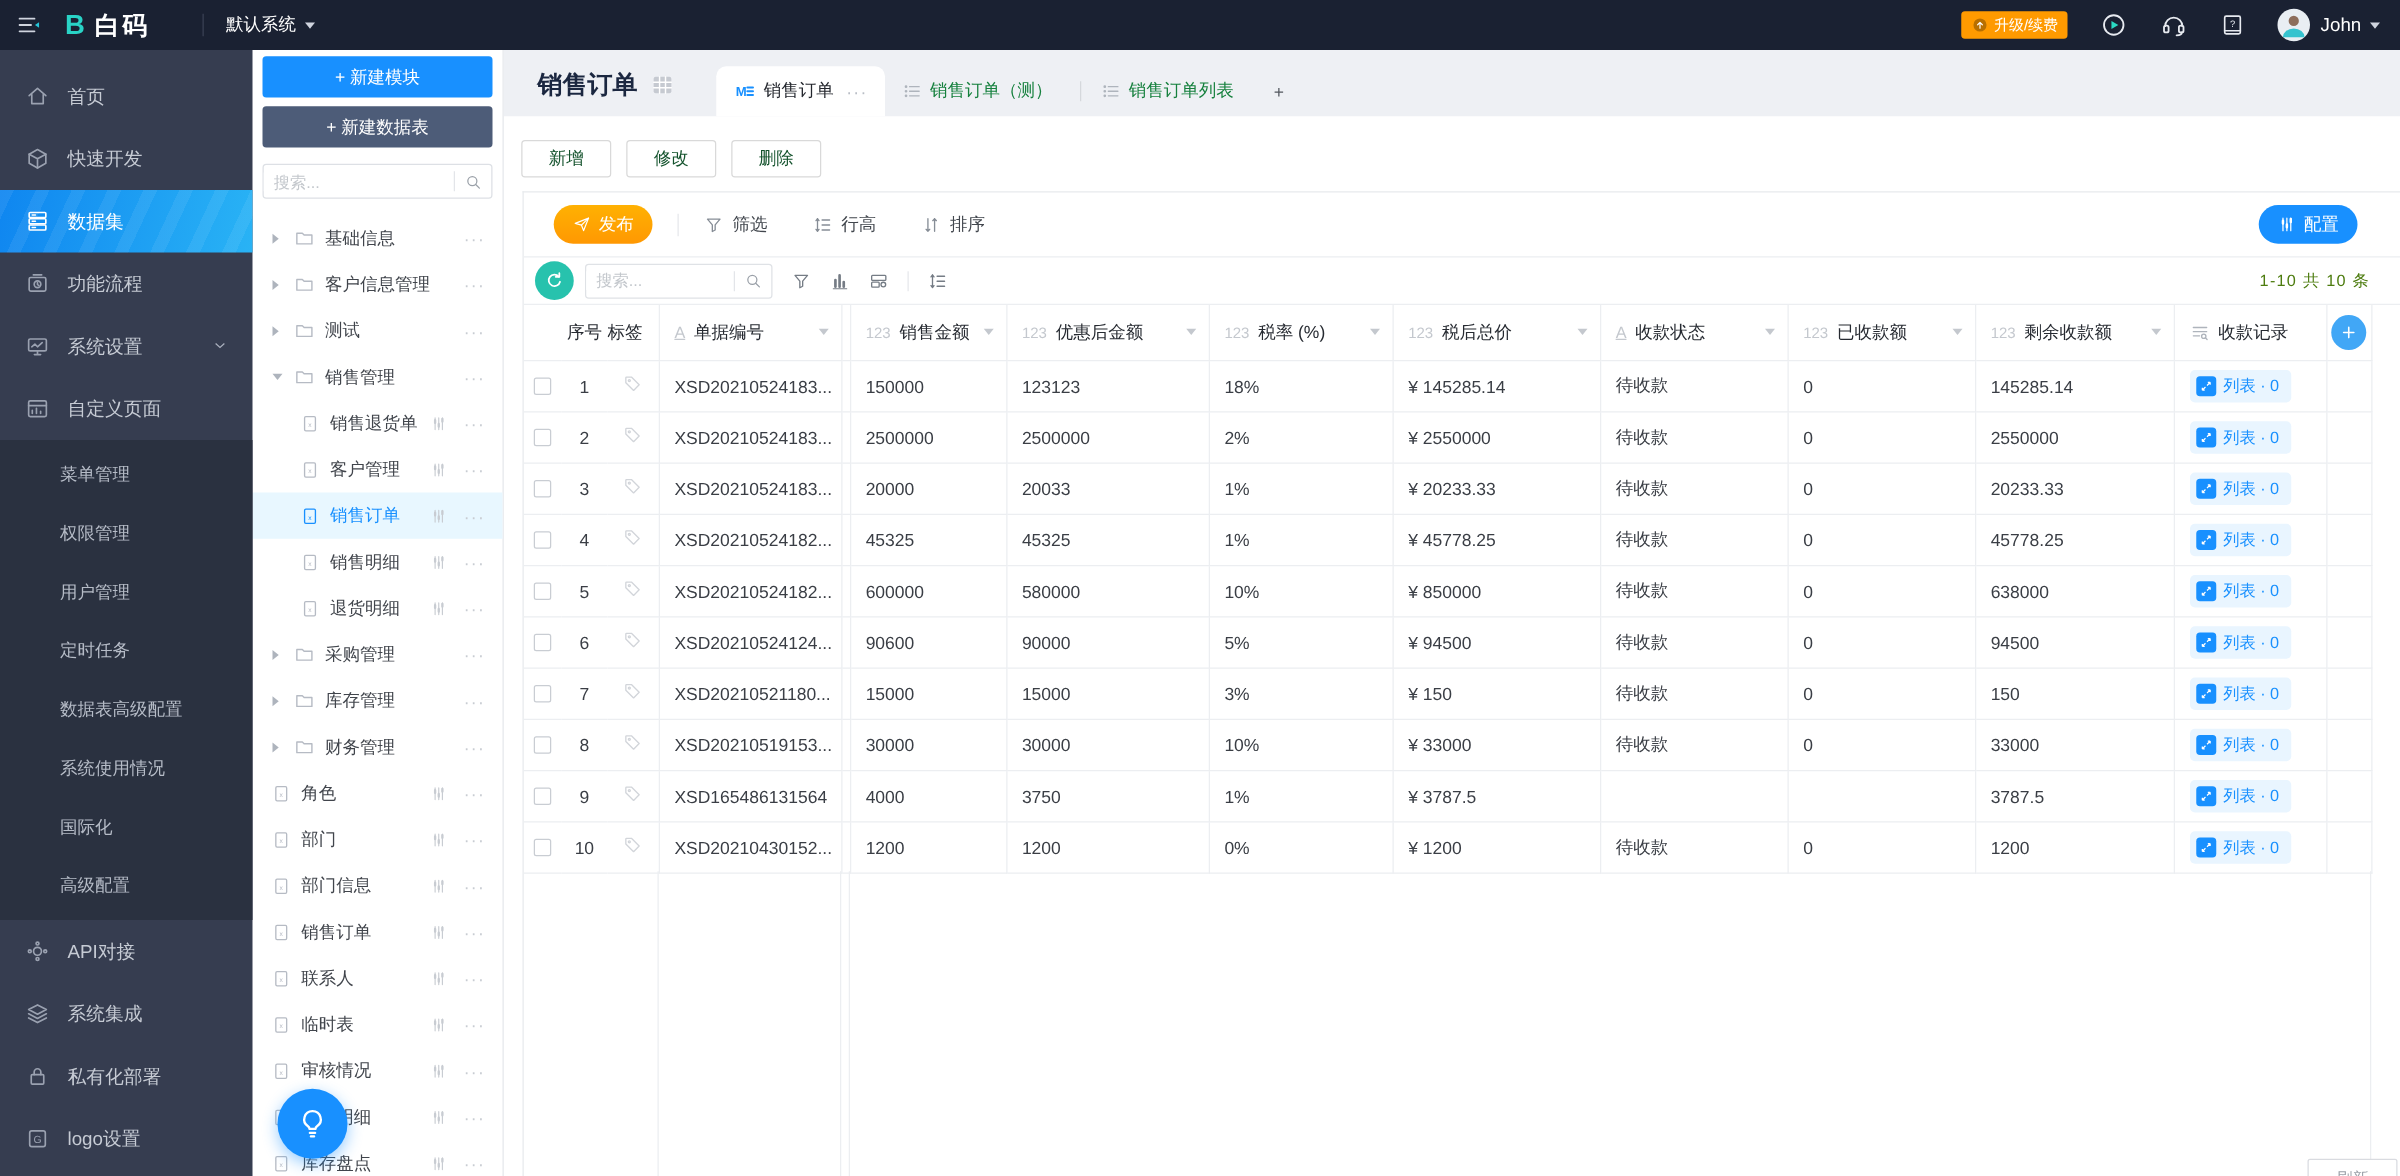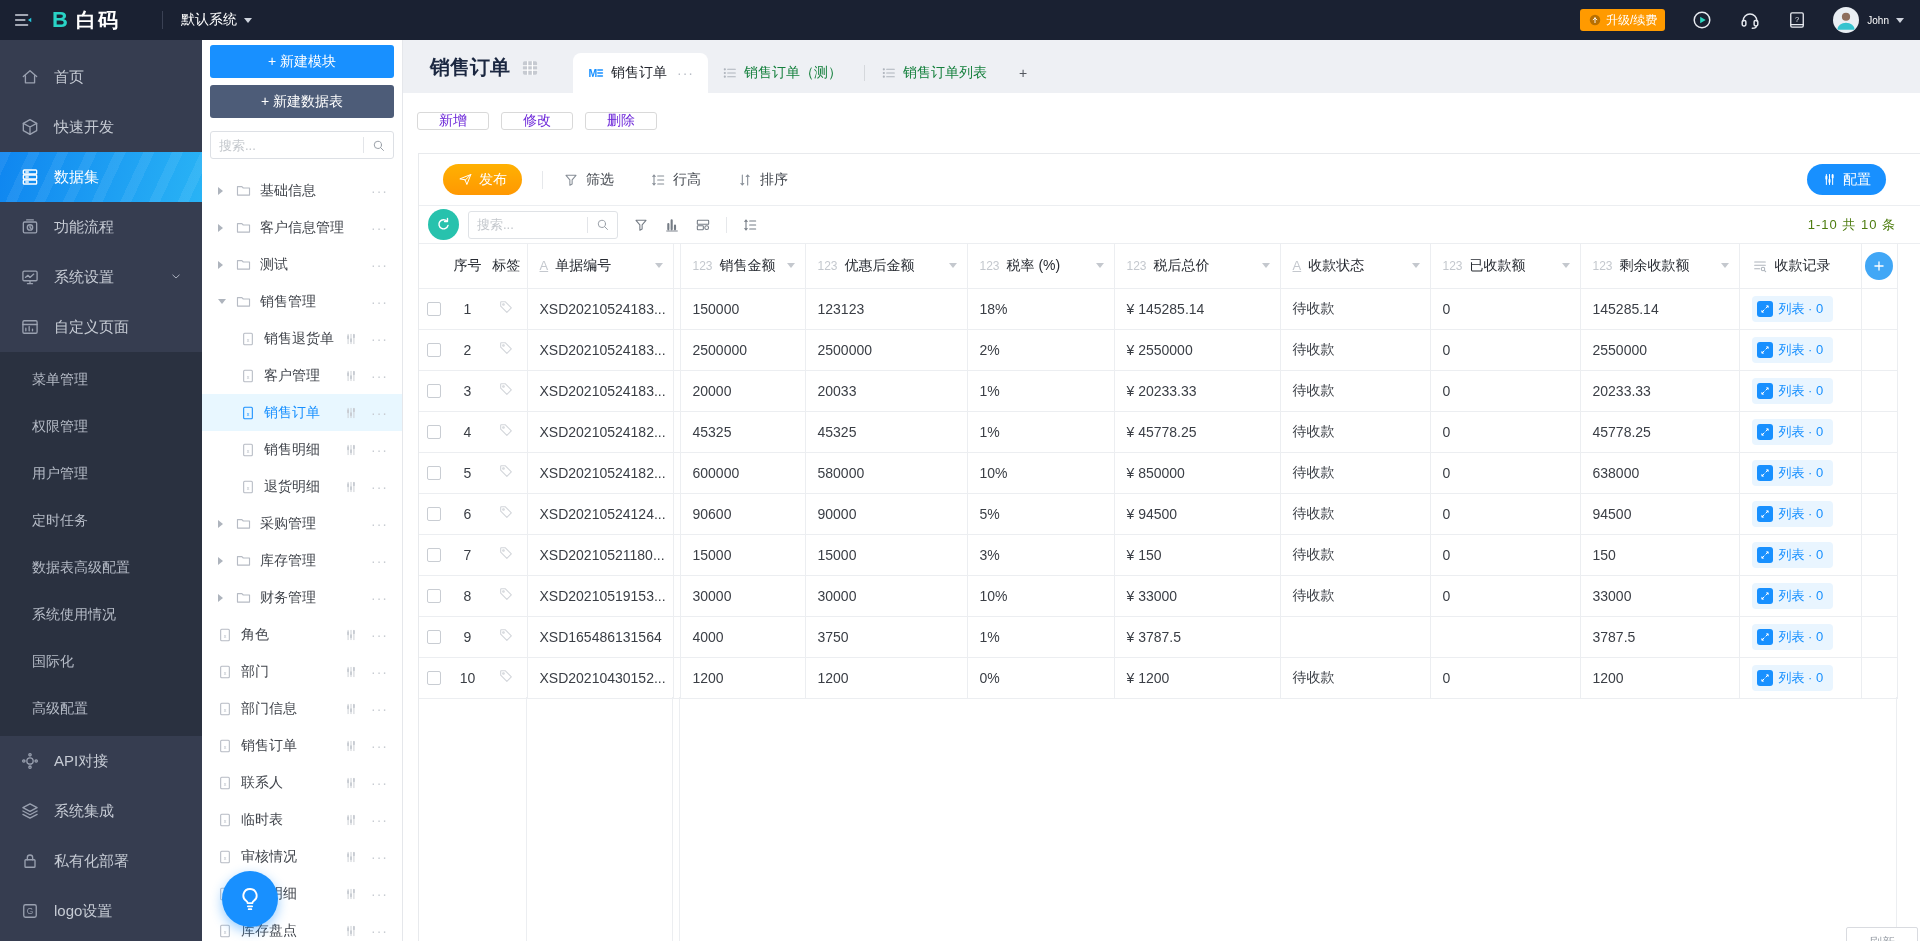--- a/index.html
+++ b/index.html
@@ -16,33 +16,33 @@
 .logo-b{color:#29d3c6;font-weight:800;font-size:22px;line-height:1}
 .logo-txt{color:#fff;font-weight:700;font-size:20px;margin-left:8px;letter-spacing:2px}
 .tb-div{width:1px;height:18px;background:#3a4154;margin:0 18px 0 42px}
 .sys{display:flex;align-items:center;gap:7px;cursor:pointer;font-size:14px}
 .caret-d{width:0;height:0;border-left:4px solid transparent;border-right:4px solid transparent;border-top:5px solid #cfd4de}
 .tb-right{margin-left:auto;display:flex;align-items:center;padding-right:16px}
 .badge{display:flex;align-items:center;gap:4px;background:#ff9a00;border-radius:3px;height:22px;padding:0 8px;font-size:12px;color:#fff;cursor:pointer}
 .badge .ic{color:#fff}
 .tb-ico{color:#e7eaf0;margin-left:26px;cursor:pointer}
 .avatar{width:26px;height:26px;border-radius:50%;background:#e9eef3;margin-left:26px;overflow:hidden;display:flex;align-items:flex-end;justify-content:center}
-.uname{margin-left:8px;font-size:10px}
+.uname{margin-left:8px;font-size:15px}
 .tb-right .caret-d{margin-left:7px}
 
 .sidebar{position:absolute;top:40px;left:0;width:202px;bottom:0;background:#363d50;z-index:30;padding-top:12px}
 .nav-item{height:50px;display:flex;align-items:center;padding-left:20px;color:#c6cbd4;cursor:pointer;position:relative}
 .nav-item .ic{color:#9aa1b0}
 .nav-label{margin-left:14px;font-size:15px}
 .nav-item.active{background:linear-gradient(100deg,#0f86f0,#29b3f5);color:#fff}
 .nav-item.active .ic{color:#fff}
 .nav-item.active::after{content:"";position:absolute;inset:0;background:repeating-linear-gradient(115deg,rgba(255,255,255,.07) 0 10px,transparent 10px 26px)}
 .chev{margin-left:auto;margin-right:20px;color:#aab0bd}
 .submenu{background:#2a3140;padding:4px 0}
-.submenu-item{height:47px;display:flex;align-items:center;padding-left:32px;color:#b6bcc7;font-size:14px;cursor:pointer}
+.submenu-item{height:47px;display:flex;align-items:center;padding-left:48px;color:#b6bcc7;font-size:14px;cursor:pointer}
 
 .tree{position:absolute;top:40px;left:202px;width:201px;bottom:0;background:#fff;border-right:1px solid #e5e7eb;z-index:20}
 .tree-btn{display:flex;align-items:center;justify-content:center;height:33px;margin:0 8px;border-radius:3px;color:#fff;font-size:14px;cursor:pointer}
 .btn-module{background:#1890ff;margin-top:5px}
 .btn-table{background:#4d5c78;margin-top:7px}
 .tree-search{display:flex;align-items:center;height:28px;margin:13px 8px 0;border:1px solid #dde0e5;border-radius:3px}
 .tree-search input{border:0;outline:0;flex:1;min-width:0;padding:0 8px;font-size:13px;font-family:inherit;color:#333}
 .tree-search input::placeholder{color:#c3c7cc}
 .ts-div{width:1px;height:16px;background:#e3e5e9}
 .tree-search .ic{color:#9aa0a8;margin:0 7px}
@@ -71,21 +71,21 @@
 .tab{height:40px;display:flex;align-items:center;padding:0 14px;cursor:pointer}
 .tab .tlabel{margin:0 6px;font-size:14px;color:#15803d;white-space:nowrap}
 .tab.active{background:#fff;border-radius:8px 8px 0 0;padding:0 14px}
 .tab.active .tlabel{color:#23262d}
 .tab .ic.me{color:#1890ff}
 .tab .ic.li{color:#aeb4bc}
 .tab .dots3{color:#b9bec6;margin-left:4px}
 .tab-div{width:1px;height:16px;background:#d5d8dc;margin:0 2px 12px}
 .tab-plus{height:40px;display:flex;align-items:center;margin-left:12px;color:#53575e;cursor:pointer}
 .actions{height:60px;padding:19px 0 0 14px;display:flex}
-.act-btn{height:18px;padding:0 21px;border:1px solid #d9d9d9;border-radius:3px;background:#fff;font-size:14px;color:#6d28d9;margin-right:12px;display:flex;align-items:center;cursor:pointer}
+.act-btn{height:30px;padding:0 21px;border:1px solid #d9d9d9;border-radius:3px;background:#fff;font-size:14px;color:#14532d;margin-right:12px;display:flex;align-items:center;cursor:pointer}
 .panel{margin-left:15px;border-top:1px solid #e8eaed;border-left:1px solid #e8eaed;height:788px;position:relative}
 .toolbar{height:52px;border-bottom:1px solid #eceef1;display:flex;align-items:center;padding-left:24px}
 .pill{height:31px;border-radius:16px;display:flex;align-items:center;gap:6px;color:#fff;padding:10px 15px;font-size:14px;cursor:pointer}
 .pill.publish{background:linear-gradient(180deg,#ffb102,#ff9802)}
 .pill.config{background:#1890ff;margin-left:auto;margin-right:34px}
 .tb-sep{width:1px;height:18px;background:#e6e8eb;margin:0 20px}
 .tool{display:flex;align-items:center;gap:7px;margin-right:36px;color:#42474e;cursor:pointer}
 .tool .ic{color:#868d96}
 .searchrow{height:38px;border-bottom:1px solid #eceef1;display:flex;align-items:center;padding-left:9px}
 .refresh{width:31px;height:31px;border-radius:50%;background:#27c2ad;color:#fff;display:flex;align-items:center;justify-content:center;cursor:pointer}
@@ -805,21 +805,21 @@
           <tr id="gridHead">
             <th class="nbr">
               <div class="hwrap"></div>
             </th>
             <th class="nbr cntr">
               <div class="hwrap cntr" style="justify-content:center">
                 <span>序号</span>
               </div>
             </th>
             <th class="cntr">
-              <div class="hwrap cntr" style="justify-content:center">
+              <div class="hwrap cntr" style="justify-content:flex-start">
                 <span>标签</span>
               </div>
             </th>
             <th>
               <div class="hwrap">
                 <span class="typ a">A</span>
                 <span>单据编号</span>
                 <span class="sort-caret"></span>
               </div>
             </th>

